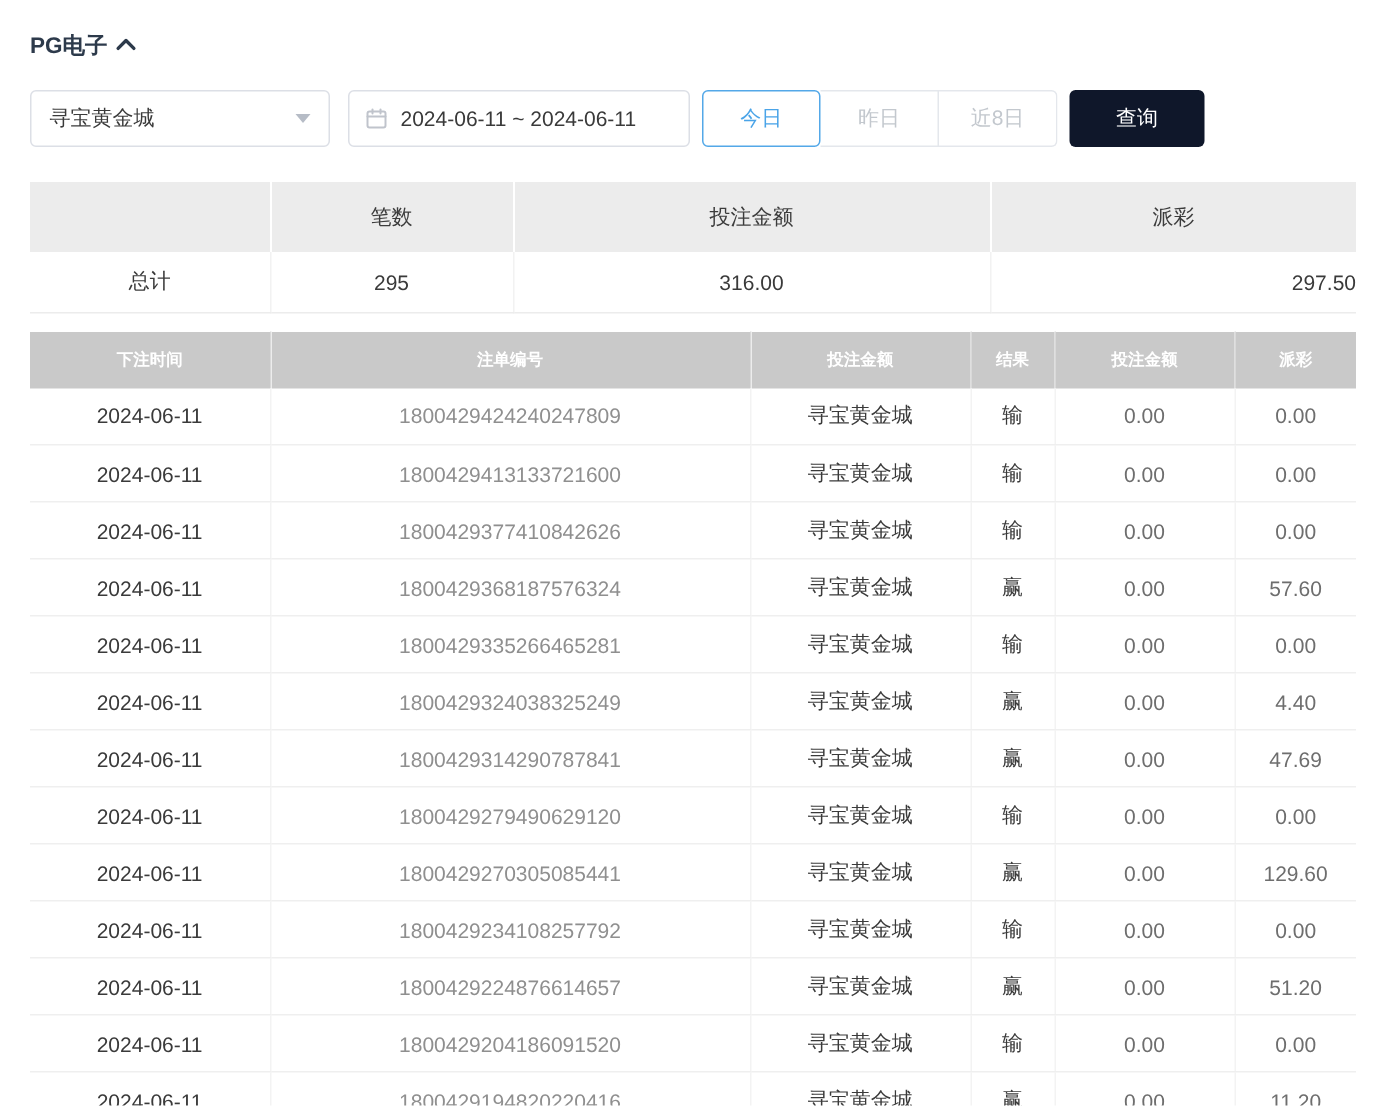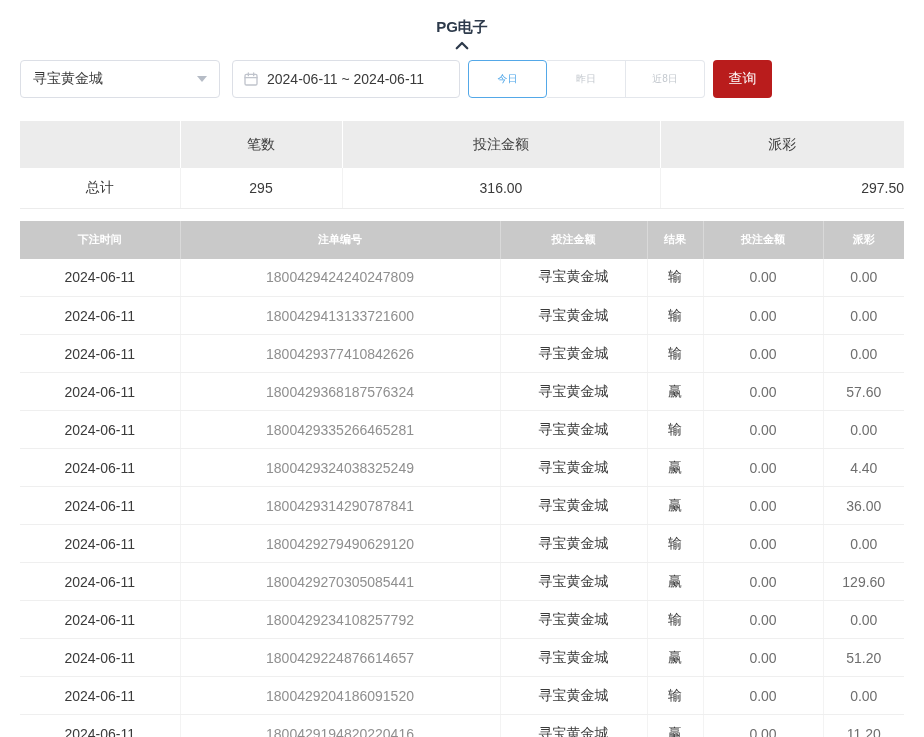--- a/index.html
+++ b/index.html
@@ -8,21 +8,20 @@
     font-family: "Liberation Sans", "DejaVu Sans", sans-serif;
     font-size: 14px;
     color: #3a3a3a;
   }
   .page { padding: 18px 20px 0 20px; }
 
   
   .panel-header {
     display: flex; align-items: center; 
     height: 24px;
-    flex-direction: column;
   }
   .panel-title { font-size: 15px; font-weight: 700; color: #2d3a4b; }
   .collapse-btn { width: 24px; height: 24px; display: flex; align-items: center; justify-content: center; cursor: pointer; }
 
   
   .filter-bar { margin-top: 18px; display: flex; align-items: center; }
   .select-box {
     width: 200px; height: 38px; border: 1px solid #dcdfe6; border-radius: 4px;
     display: flex; align-items: center; justify-content: space-between;
     padding: 0 12px; cursor: pointer; background: #fff;
@@ -35,31 +34,31 @@
   .date-box {
     margin-left: 12px; width: 228px; height: 38px; border: 1px solid #dcdfe6; border-radius: 4px;
     display: flex; align-items: center; padding: 8px 10px; background: #fff; cursor: pointer;
   }
   .date-box .cal { margin-right: 8px; display: flex; }
   .date-box .value { color: #3a3a3a; white-space: nowrap; }
 
   .range-group { margin-left: 8px; display: flex; height: 38px; }
   .range-btn {
     min-width: 79px; height: 38px; background: #fff; color: #c3c8ce;
-    border: 1px solid #e4e7ec; border-left: none; font-size: 10px;
+    border: 1px solid #e4e7ec; border-left: none; font-size: 14px;
     display: flex; align-items: center; justify-content: center; cursor: pointer;
     font-family: inherit;
   }
   .range-btn:first-child { border-left: 1px solid #e4e7ec; border-radius: 4px 0 0 4px; }
   .range-btn:last-child { border-radius: 0 4px 4px 0; }
   .range-btn.active {
     color: #4aa4e8; border: 1px solid #53a8e8; border-radius: 4px; position: relative; z-index: 1;
   }
   .search-btn {
-    margin-left: 8px; width: 59px; height: 38px; background: #b91c1c; color: #ffffff;
+    margin-left: 8px; width: 90px; height: 38px; background: #0f172a; color: #ffffff;
     border: none; border-radius: 4px; font-size: 14px; cursor: pointer; font-family: inherit;
   }
 
   
   table { border-collapse: collapse; table-layout: fixed; width: 884px; }
   td, th { text-align: center; font-weight: 400; overflow: hidden; white-space: nowrap; }
 
   .summary-table { margin-top: 23px; }
   .summary-table th {
     background: #ececec; height: 47px; color: #3c3c3c; font-size: 14px;
@@ -222,21 +221,21 @@
     <td class="c-result">赢</td>
     <td class="c-bet">0.00</td>
     <td class="c-payout">4.40</td>
   </tr>
         <tr>
     <td class="c-date">2024-06-11</td>
     <td class="c-ticket">1800429314290787841</td>
     <td class="c-game">寻宝黄金城</td>
     <td class="c-result">赢</td>
     <td class="c-bet">0.00</td>
-    <td class="c-payout">36.00</td>
+    <td class="c-payout">47.69</td>
   </tr>
         <tr>
     <td class="c-date">2024-06-11</td>
     <td class="c-ticket">1800429279490629120</td>
     <td class="c-game">寻宝黄金城</td>
     <td class="c-result">输</td>
     <td class="c-bet">0.00</td>
     <td class="c-payout">0.00</td>
   </tr>
         <tr>

